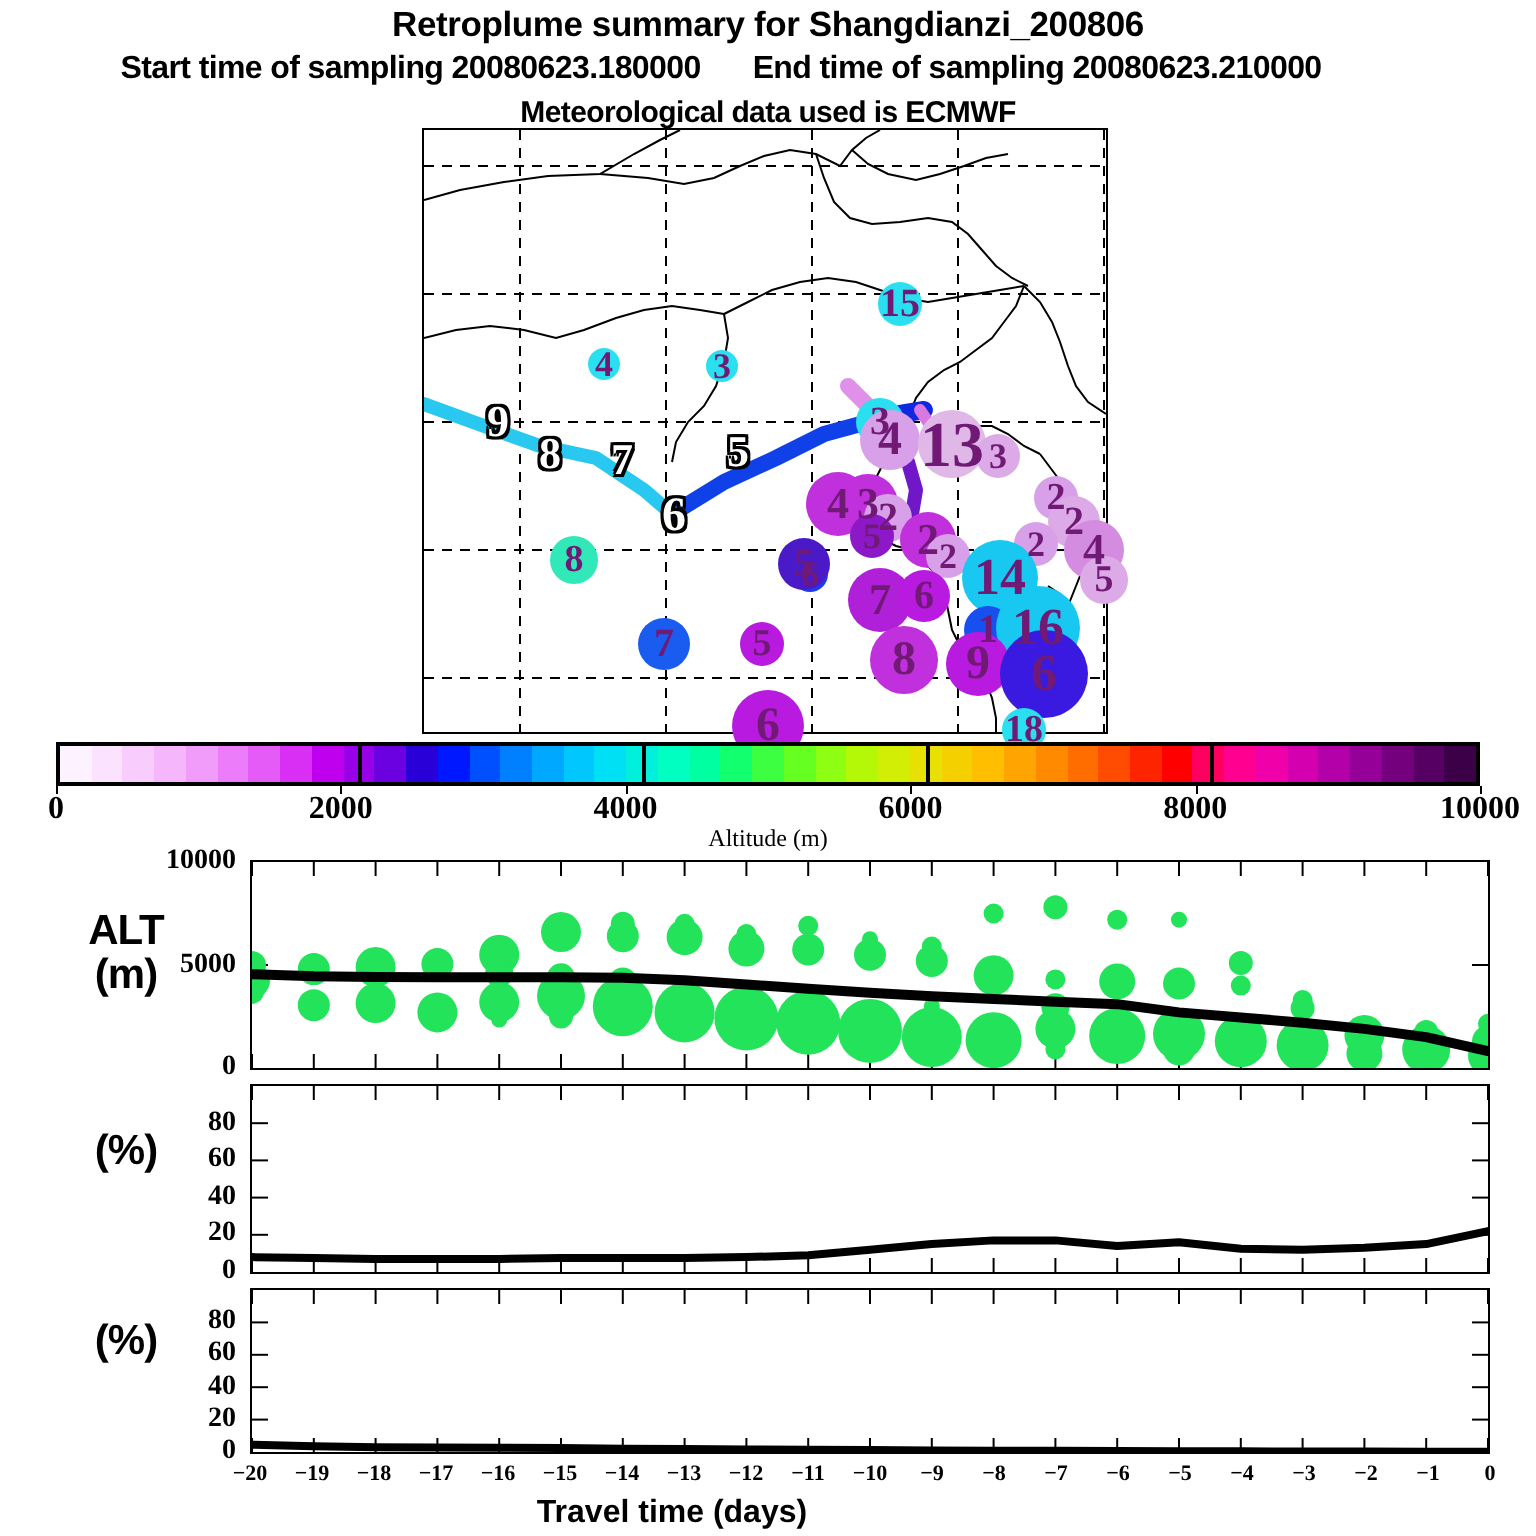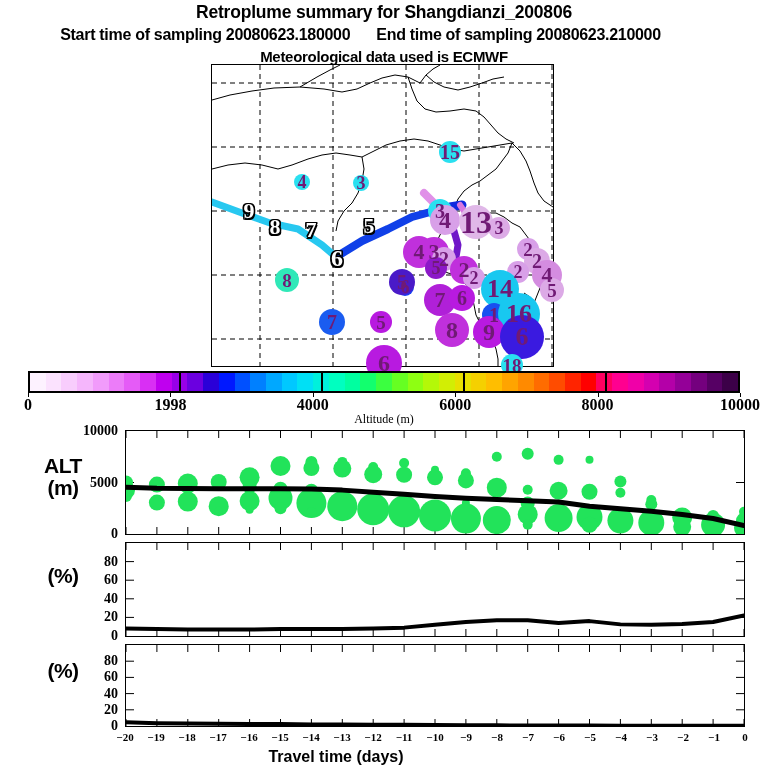--- a/index.html
+++ b/index.html
@@ -214,21 +214,21 @@
     <div style="background: rgb(60, 0, 72);"></div>
   </div>
 <div class="cbar-div" style="left:179px"></div>
 <div class="cbar-div" style="left:321px"></div>
 <div class="cbar-div" style="left:463px"></div>
 <div class="cbar-div" style="left:605px"></div>
 <div id="cbar-ticks">
     <div class="cbtick" style="left: 28px;"></div>
     <div class="cblab" style="left: 28px;">0</div>
     <div class="cbtick" style="left: 170.4px;"></div>
-    <div class="cblab" style="left: 170.4px;">1998</div>
+    <div class="cblab" style="left: 170.4px;">2000</div>
     <div class="cbtick" style="left: 312.8px;"></div>
     <div class="cblab" style="left: 312.8px;">4000</div>
     <div class="cbtick" style="left: 455.2px;"></div>
     <div class="cblab" style="left: 455.2px;">6000</div>
     <div class="cbtick" style="left: 597.6px;"></div>
     <div class="cblab" style="left: 597.6px;">8000</div>
     <div class="cbtick" style="left: 740px;"></div>
     <div class="cblab" style="left: 740px;">10000</div>
   </div>
 <div class="abs" id="cb-title">Altitude (m)</div>

